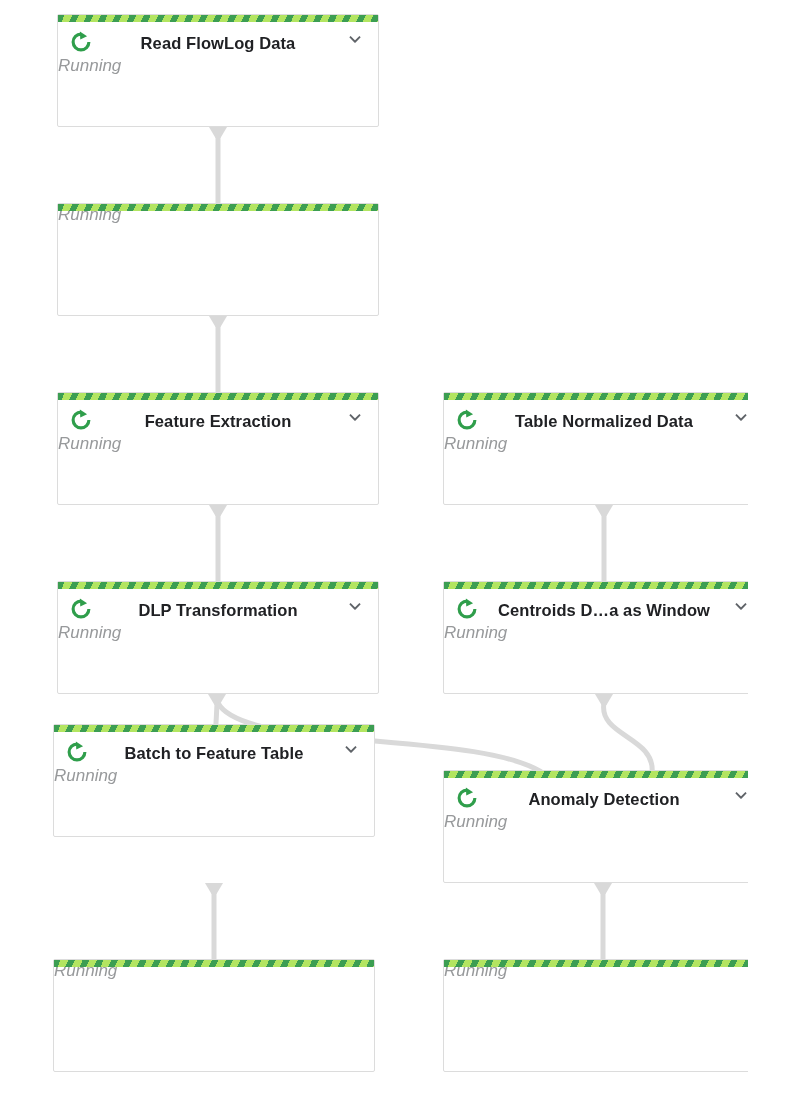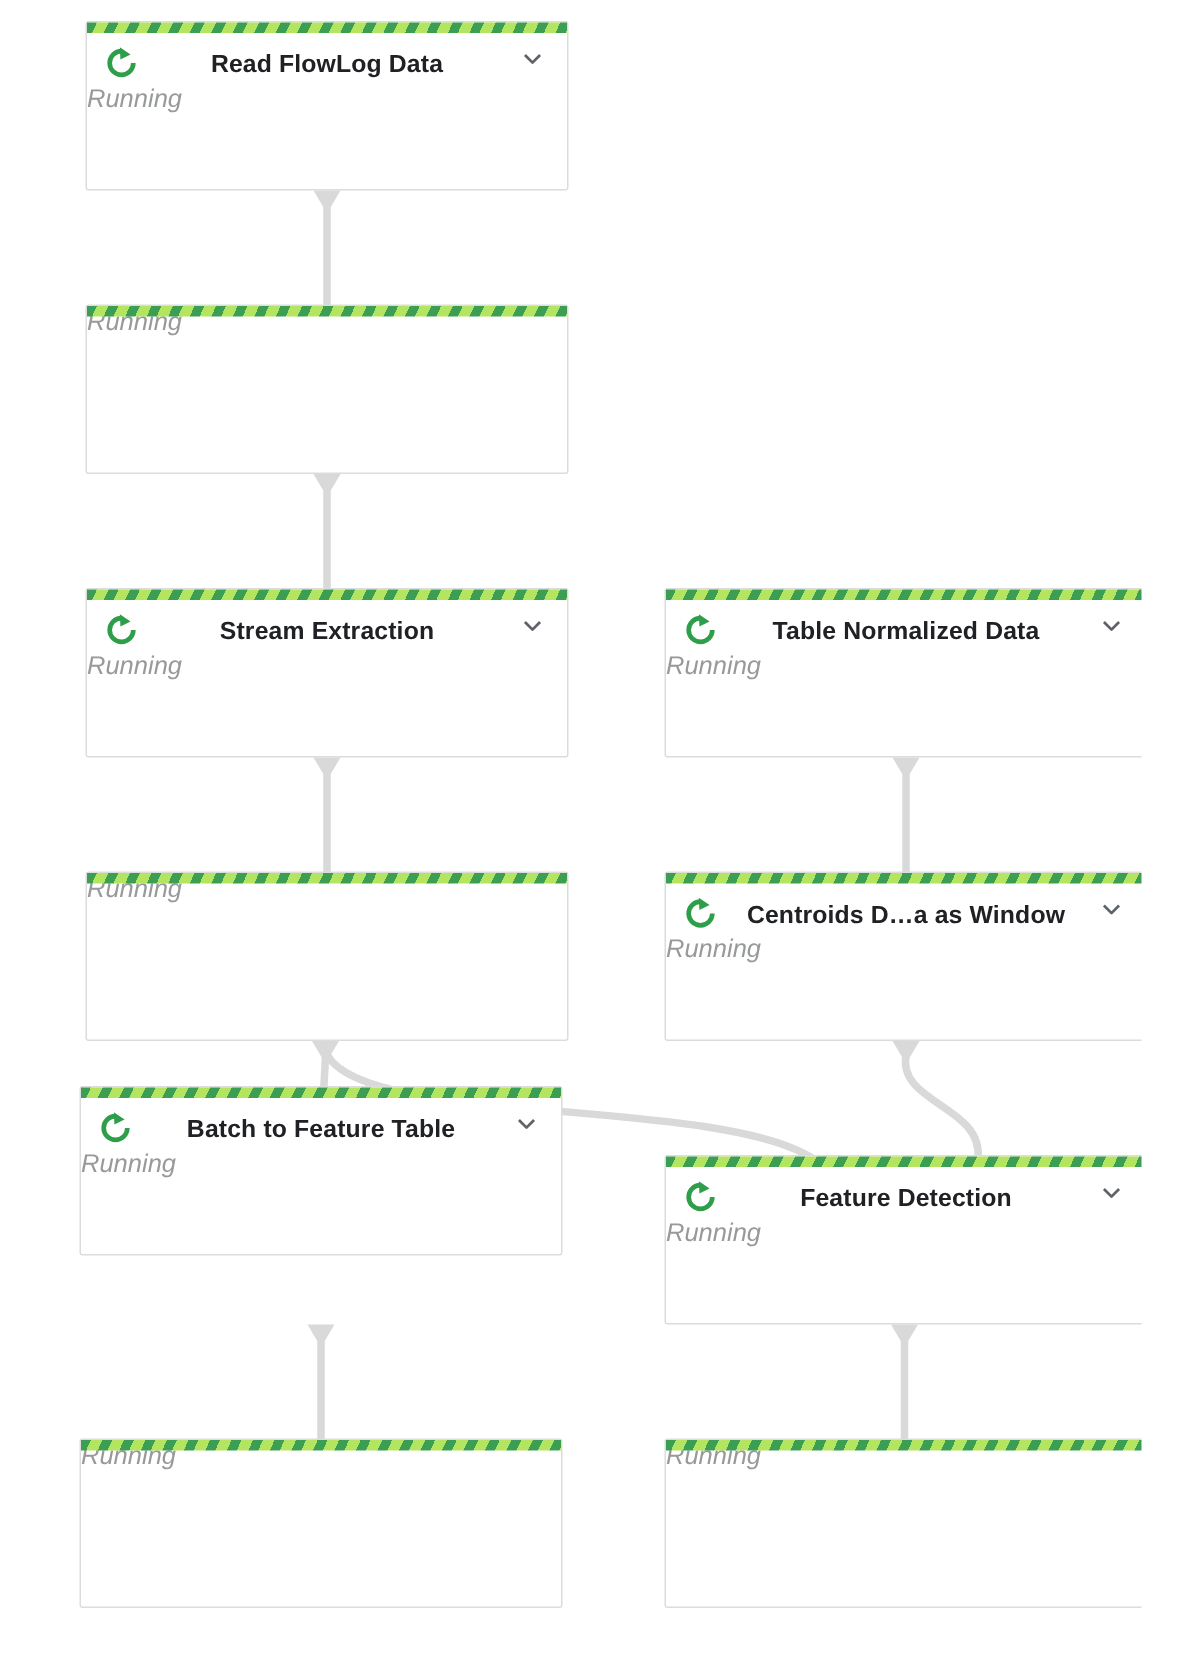--- a/index.html
+++ b/index.html
@@ -9,21 +9,21 @@
     --stripe-dark:#3c9e52;
     --icon-green:#2f9e4b;
     --title-color:#202124;
     --status-color:#97999b;
     --edge:#d9d9d9;
     --chevron:#5f6368;
   }
   html,body{margin:0;padding:0;background:#fff;}
   .canvas{
     position:relative;width:748px;height:1102px;background:var(--background);
-    font-family:"Liberation Sans",sans-serif;overflow:hidden;padding-left:13px;
+    font-family:"Liberation Sans",sans-serif;overflow:hidden;
   }
   svg.edges{position:absolute;left:0;top:0;width:796px;height:1102px;}
   .edge{stroke:var(--edge);stroke-width:5;fill:none;stroke-linecap:butt;}
   .funnel{fill:var(--edge);stroke:none;}
   .node{
     position:absolute;width:322px;height:113px;background:#fff;
     border:1px solid var(--node-border);border-radius:2px;box-sizing:border-box;
     cursor:pointer;
   }
   .stripes{
@@ -89,21 +89,21 @@
     <div class="status">Running</div>
   </div>
 
   <div class="node" style="left:57px;top:392px">
     <div class="stripes"></div>
     <div class="node-head">
       <svg class="icon-running" viewBox="0 0 24 24">
           <path class="spin-arc" d="M12 3.4 A8.6 8.6 0 1 0 20.6 12" fill="none" stroke-width="3.4"></path>
           <path class="spin-head" d="M10.8 0.6 L18.6 5.8 L11.2 9.4 Z"></path>
         </svg>
-      <span class="title">Stream Extraction</span>
+      <span class="title">Feature Extraction</span>
       <svg class="chevron" viewBox="0 0 24 24">
           <path d="M6.5 9.5 L12 15 L17.5 9.5"></path>
         </svg>
     </div>
     <div class="status">Running</div>
   </div>
 
   <div class="node" style="left:443px;top:392px">
     <div class="stripes"></div>
     <div class="node-head">
@@ -114,20 +114,30 @@
       <span class="title">Table Normalized Data</span>
       <svg class="chevron" viewBox="0 0 24 24">
           <path d="M6.5 9.5 L12 15 L17.5 9.5"></path>
         </svg>
     </div>
     <div class="status">Running</div>
   </div>
 
   <div class="node" style="left:57px;top:581px">
     <div class="stripes"></div>
+    <div class="node-head">
+      <svg class="icon-running" viewBox="0 0 24 24">
+          <path class="spin-arc" d="M12 3.4 A8.6 8.6 0 1 0 20.6 12" fill="none" stroke-width="3.4"></path>
+          <path class="spin-head" d="M10.8 0.6 L18.6 5.8 L11.2 9.4 Z"></path>
+        </svg>
+      <span class="title">DLP Transformation</span>
+      <svg class="chevron" viewBox="0 0 24 24">
+          <path d="M6.5 9.5 L12 15 L17.5 9.5"></path>
+        </svg>
+    </div>
     <div class="status">Running</div>
   </div>
 
   <div class="node" style="left:443px;top:581px">
     <div class="stripes"></div>
     <div class="node-head">
       <svg class="icon-running" viewBox="0 0 24 24">
           <path class="spin-arc" d="M12 3.4 A8.6 8.6 0 1 0 20.6 12" fill="none" stroke-width="3.4"></path>
           <path class="spin-head" d="M10.8 0.6 L18.6 5.8 L11.2 9.4 Z"></path>
         </svg>
@@ -154,21 +164,21 @@
     <div class="status">Running</div>
   </div>
 
   <div class="node" style="left:443px;top:770px">
     <div class="stripes"></div>
     <div class="node-head">
       <svg class="icon-running" viewBox="0 0 24 24">
           <path class="spin-arc" d="M12 3.4 A8.6 8.6 0 1 0 20.6 12" fill="none" stroke-width="3.4"></path>
           <path class="spin-head" d="M10.8 0.6 L18.6 5.8 L11.2 9.4 Z"></path>
         </svg>
-      <span class="title">Feature Detection</span>
+      <span class="title">Anomaly Detection</span>
       <svg class="chevron" viewBox="0 0 24 24">
           <path d="M6.5 9.5 L12 15 L17.5 9.5"></path>
         </svg>
     </div>
     <div class="status">Running</div>
   </div>
 
   <div class="node" style="left:53px;top:959px">
     <div class="stripes"></div>
     <div class="status">Running</div>

